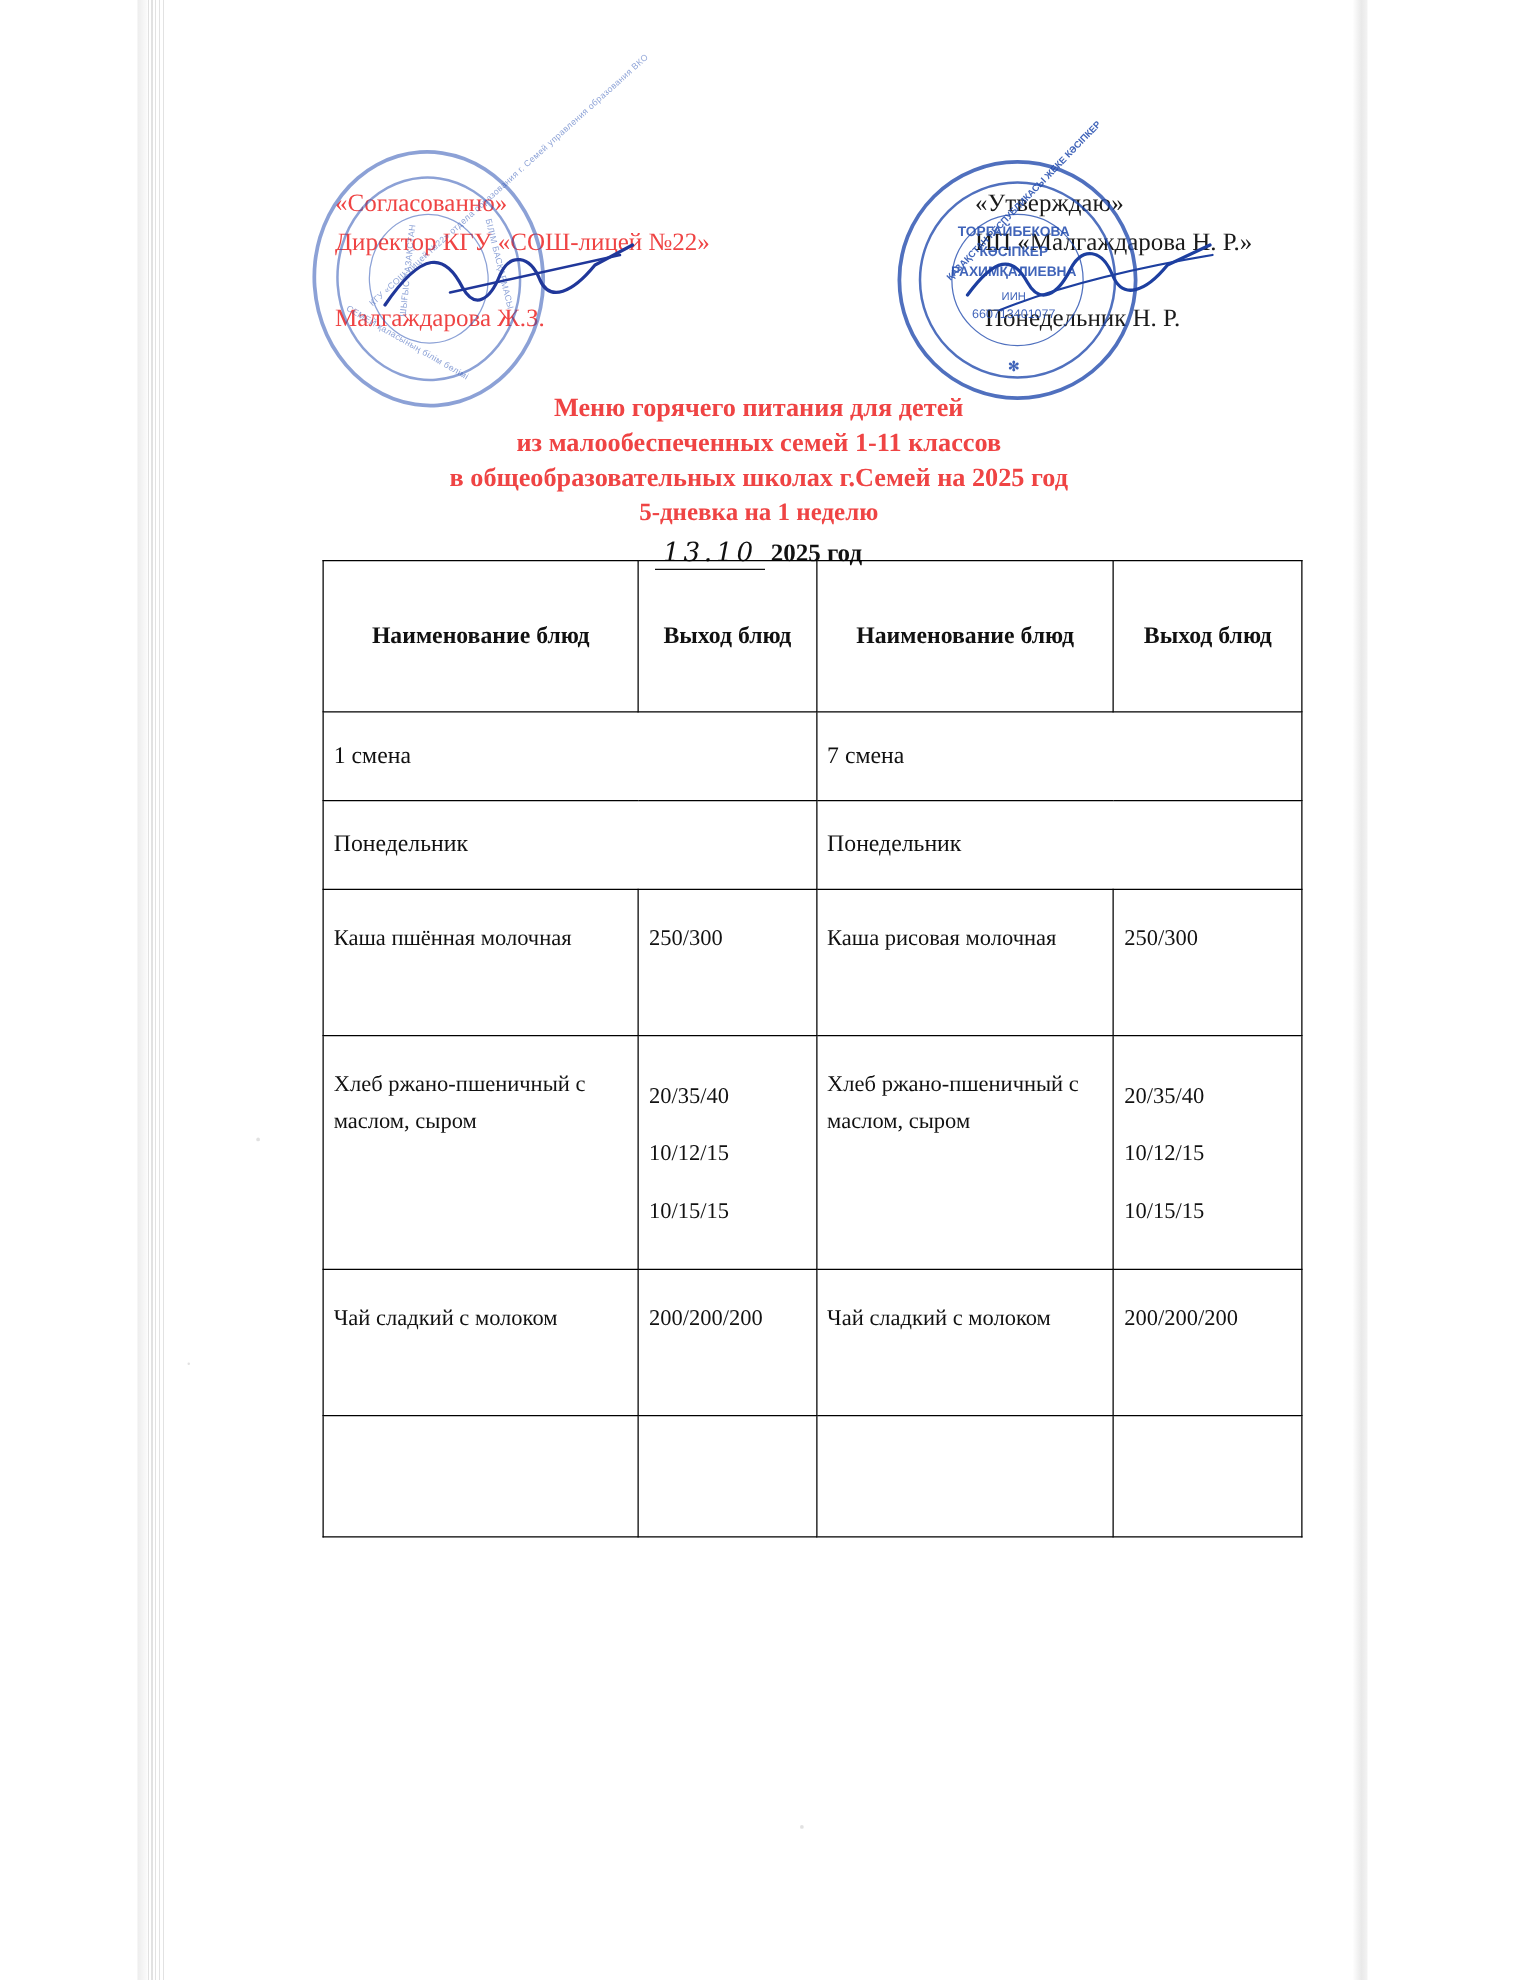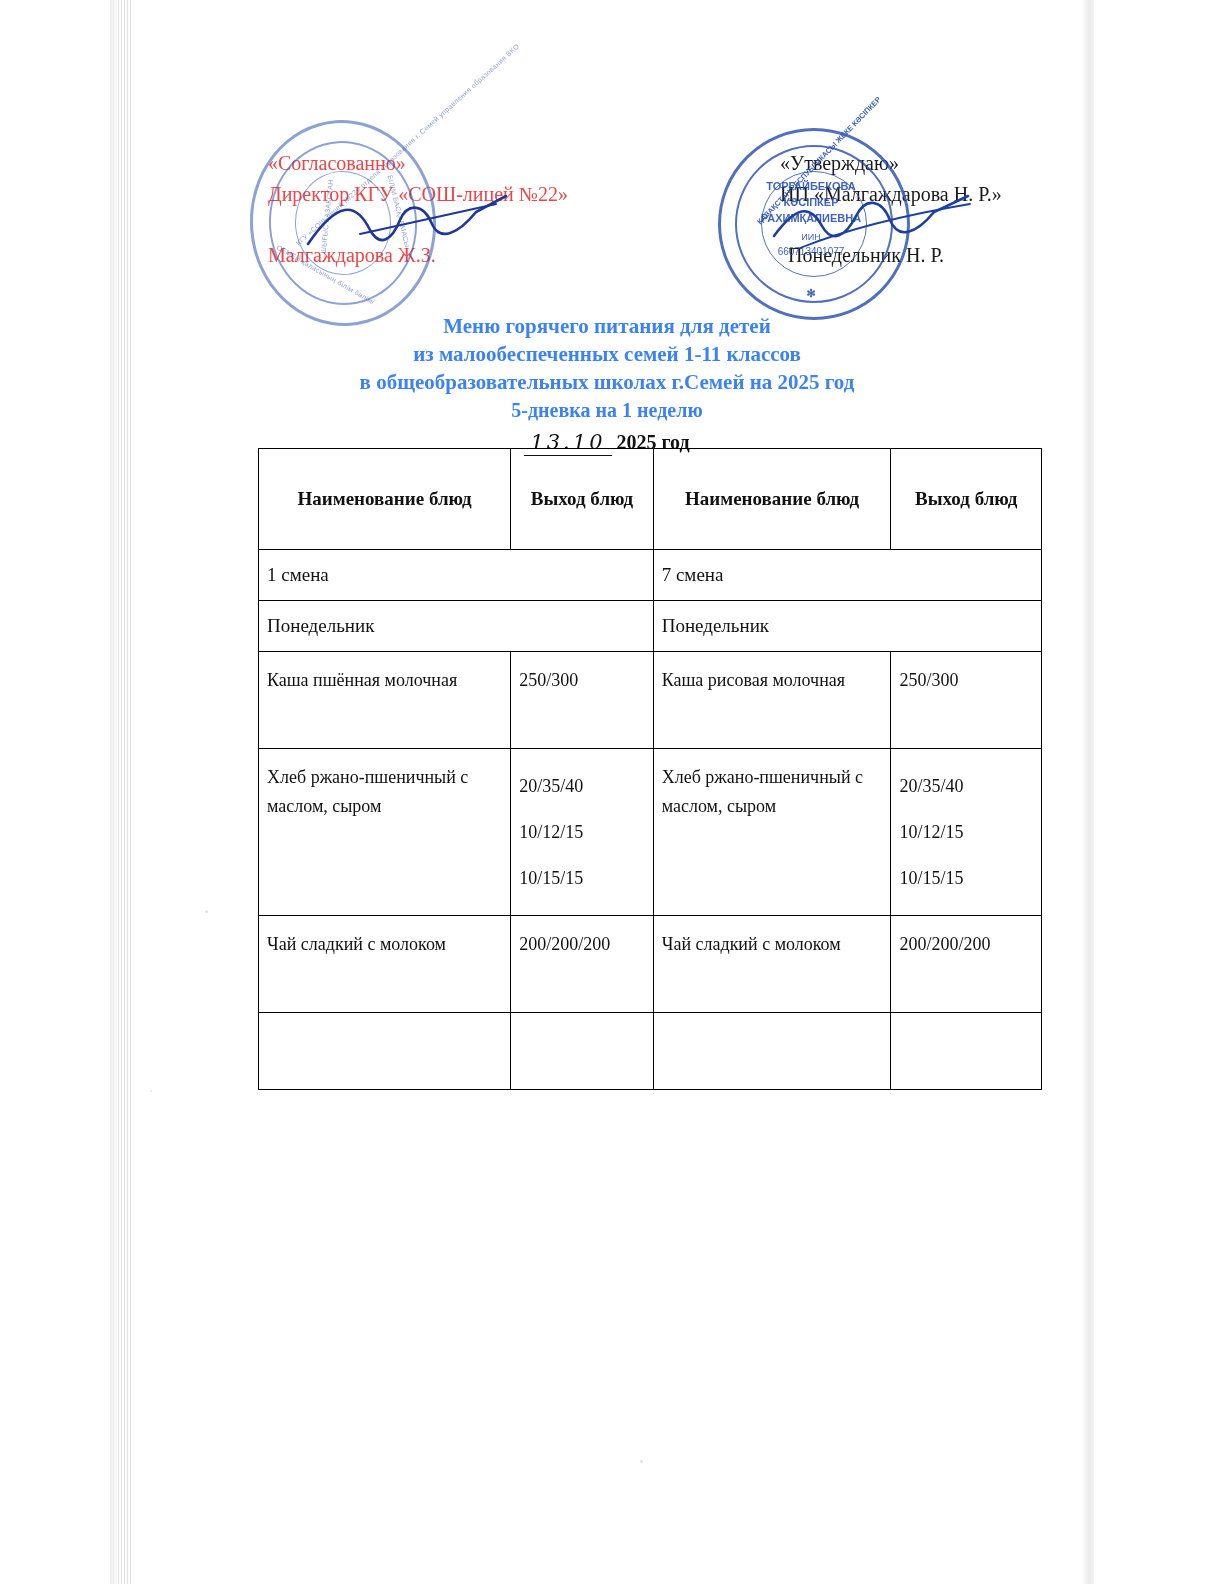--- a/index.html
+++ b/index.html
@@ -183,21 +183,21 @@
 
   
   .title {
     position: absolute;
     left: 132px; top: 312px;
     width: 950px;
     text-align: center;
     font-weight: bold;
     font-size: 21px;
     line-height: 28px;
-    color: #3b82f6;
+    color: #ef4444;
   }
   .title .sub {
     font-size: 20px;
   }
   .date-row {
     position: absolute;
     left: 132px; top: 430px;
     width: 950px;
     text-align: center;
     font-size: 20px;
@@ -219,21 +219,21 @@
   table.menu {
     position: absolute;
     left: 258px; top: 448px;
     width: 784px;
     border-collapse: collapse;
     font-size: 18px;
     color: #111;
   }
   table.menu td, table.menu th {
     border: 1.5px solid #000;
-    padding: 14px 8px;
+    padding: 24px 8px;
     vertical-align: top;
     font-weight: normal;
     text-align: left;
   }
   table.menu th {
     text-align: center;
     font-weight: bold;
     font-size: 19px;
     vertical-align: middle;
   }

